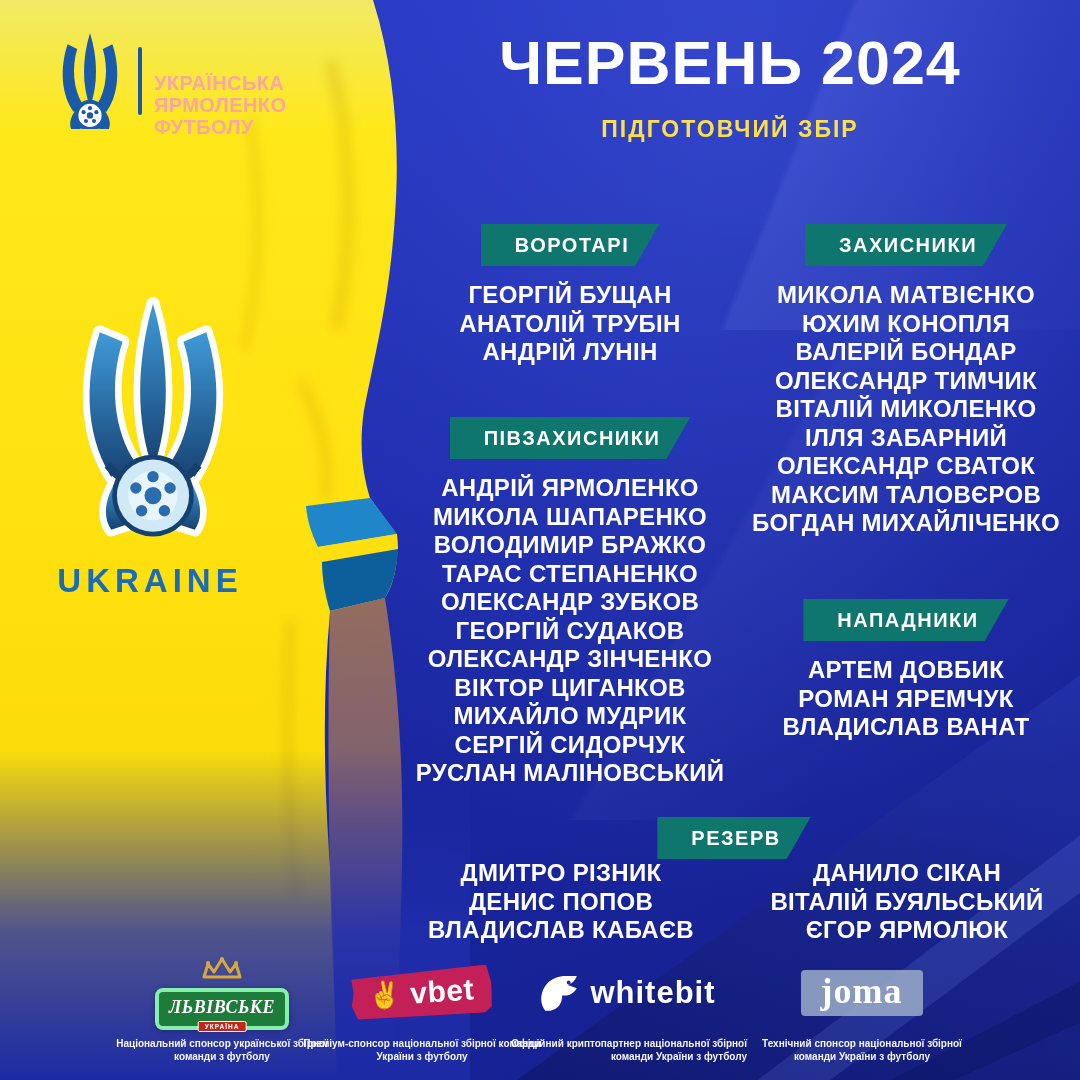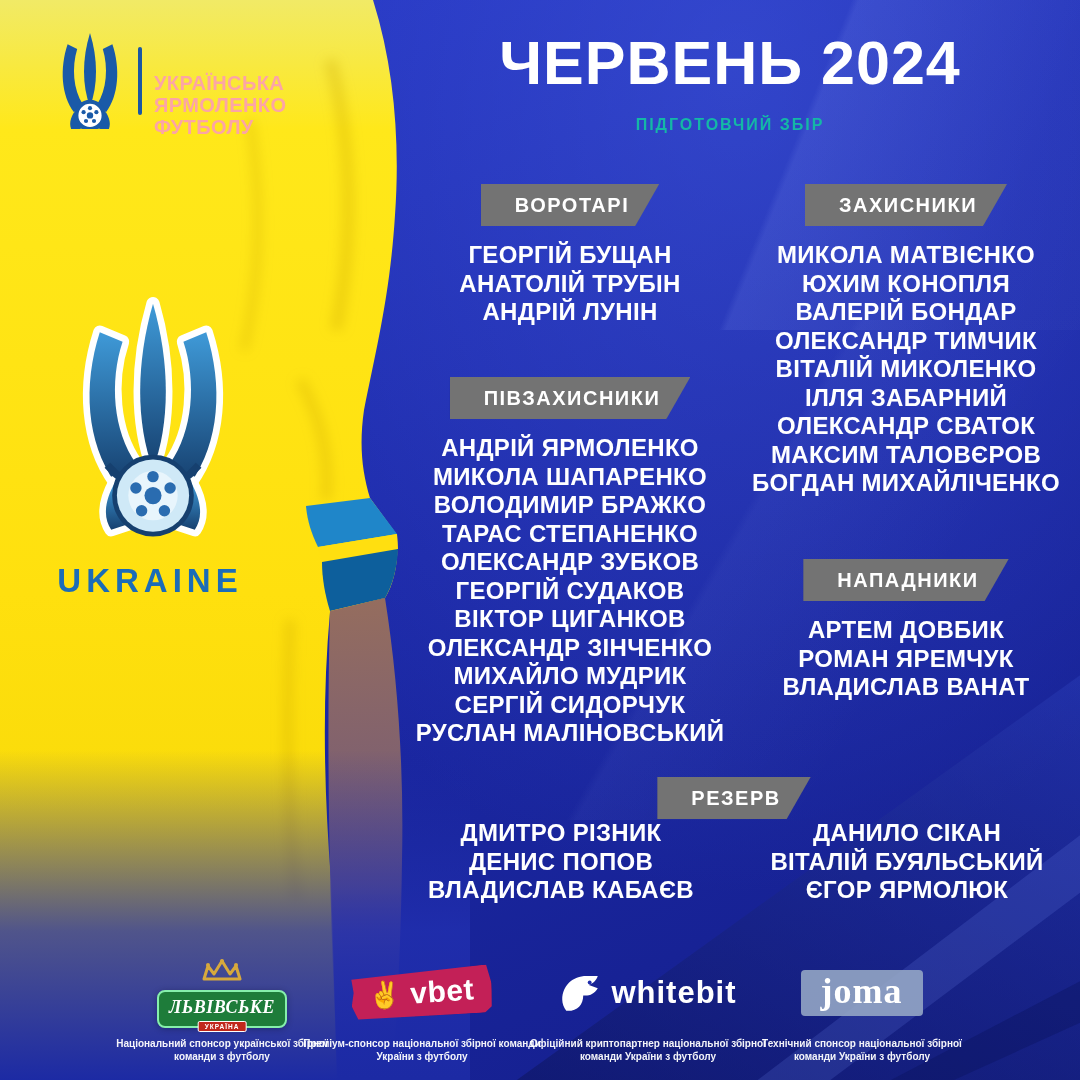--- a/index.html
+++ b/index.html
@@ -33,49 +33,49 @@
 
   
   .uaf-logo { position:absolute; left:50px; top:24px; display:flex; align-items:center; }
   .uaf-divider { width:4px; height:68px; background:#1a57a5; margin:0 12px 0 8px; border-radius:2px; }
   .uaf-text { color:#fca5a5; font-weight:bold; font-size:20px; line-height:22px; letter-spacing:0.4px;margin-top:48px; }
 
   
   .main-title { position:absolute; left:400px; top:28px; width:660px; text-align:center;
     color:#ffffff; font-weight:bold; font-size:61px; letter-spacing:1px; white-space:nowrap; }
   .sub-title { position:absolute; left:400px; top:116px; width:660px; text-align:center;
-    color:#14b8a6; font-weight:bold; font-size:16px; letter-spacing:2px; }
+    color:#fde047; font-weight:bold; font-size:23px; letter-spacing:2px; }
 
   
   .section { position:absolute; text-align:center; }
-  .badge { display:inline-block; background:#737373; color:#ffffff; font-weight:bold;
+  .badge { display:inline-block; background:#0f766e; color:#ffffff; font-weight:bold;
     font-size:20px; letter-spacing:1.5px; padding:10px 30px 9px 34px;
     clip-path:polygon(0 0, 100% 0, calc(100% - 24px) 100%, 0 100%);
-    box-shadow:0 2px 10px rgba(0,0,30,0.25); }
+    box-shadow:0 2px 10px rgba(0,0,30,0.25);margin-top:40px; }
   .players { margin-top:15px; color:#ffffff; font-weight:bold; font-size:24px;
     line-height:28.5px; letter-spacing:0.3px; white-space:nowrap; }
   #sec-goalkeepers { left:405px; top:184px; width:330px; }
   #sec-defenders   { left:738px; top:184px; width:336px; }
   #sec-midfielders { left:392px; top:377px; width:356px; }
   #sec-forwards    { left:738px; top:559px; width:336px; }
   #sec-reserve     { left:388px; top:777px; width:692px; }
   .reserve-cols { display:flex; }
   .reserve-cols .players { flex:1 1 50%; margin-top:0; }
 
   
   .sponsor { position:absolute; top:954px; width:240px; text-align:center; color:#ffffff; }
   .logo-area { height:78px; display:flex; align-items:center; justify-content:center; }
   .caption { font-size:10px; font-weight:bold; line-height:13px; margin-top:5px; opacity:0.95; }
   #sponsor-lvivske  { left:102px; }
   #sponsor-vbet     { left:302px; }
-  #sponsor-whitebit { left:528px; }
+  #sponsor-whitebit { left:507px;text-align:right; }
   #sponsor-joma     { left:742px; }
 
   .lvivske-logo { display:inline-block; }
-  .lvivske-green { background:#1e7c3a; border:2px solid #86efac; border-radius:8px;
+  .lvivske-green { background:#1e7c3a; border:4px solid #86efac; border-radius:8px;
     padding:5px 10px 8px 10px; position:relative; box-shadow:0 1px 6px rgba(0,0,30,0.3);margin-top:9px; }
   .lvivske-name { font-family:"Liberation Serif", serif; font-style:italic; font-weight:bold;
     color:#ffffff; font-size:18px; letter-spacing:0.5px; white-space:nowrap; }
   .lvivske-ukraine { position:absolute; left:50%; bottom:-6px; transform:translateX(-50%);
     background:#c0281c; border:1px solid #ffffff; color:#ffffff; font-size:6.5px; font-weight:bold;
     letter-spacing:1px; padding:1px 6px; border-radius:2px; white-space:nowrap; }
 
   .vbet-ribbon { background:#c32057; transform:rotate(-4deg); padding:9px 18px;
     display:flex; align-items:center; gap:9px;
     clip-path:polygon(1% 12%, 97% 0%, 100% 40%, 99% 88%, 94% 100%, 4% 96%, 0% 68%, 2% 40%);
@@ -233,22 +233,22 @@
 
   <div class="section" id="sec-midfielders">
     <div class="badge">ПІВЗАХИСНИКИ</div>
     <div class="players">
         <div>АНДРІЙ ЯРМОЛЕНКО</div>
         <div>МИКОЛА ШАПАРЕНКО</div>
         <div>ВОЛОДИМИР БРАЖКО</div>
         <div>ТАРАС СТЕПАНЕНКО</div>
         <div>ОЛЕКСАНДР ЗУБКОВ</div>
         <div>ГЕОРГІЙ СУДАКОВ</div>
+        <div>ОЛЕКСАНДР ЗІНЧЕНКО</div>
         <div>ВІКТОР ЦИГАНКОВ</div>
-        <div>ОЛЕКСАНДР ЗІНЧЕНКО</div>
         <div>МИХАЙЛО МУДРИК</div>
         <div>СЕРГІЙ СИДОРЧУК</div>
         <div>РУСЛАН МАЛІНОВСЬКИЙ</div>
       </div>
   </div>
 
   <div class="section" id="sec-forwards">
     <div class="badge">НАПАДНИКИ</div>
     <div class="players">
         <div>АРТЕМ ДОВБИК</div>

